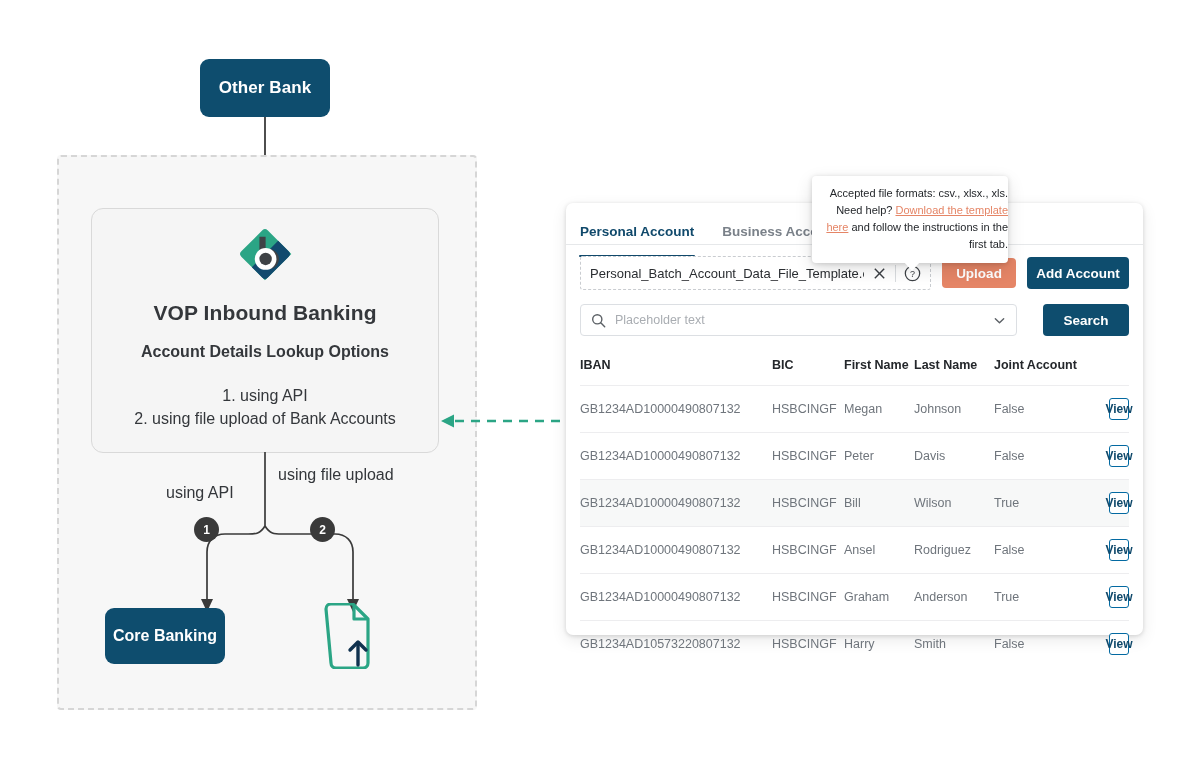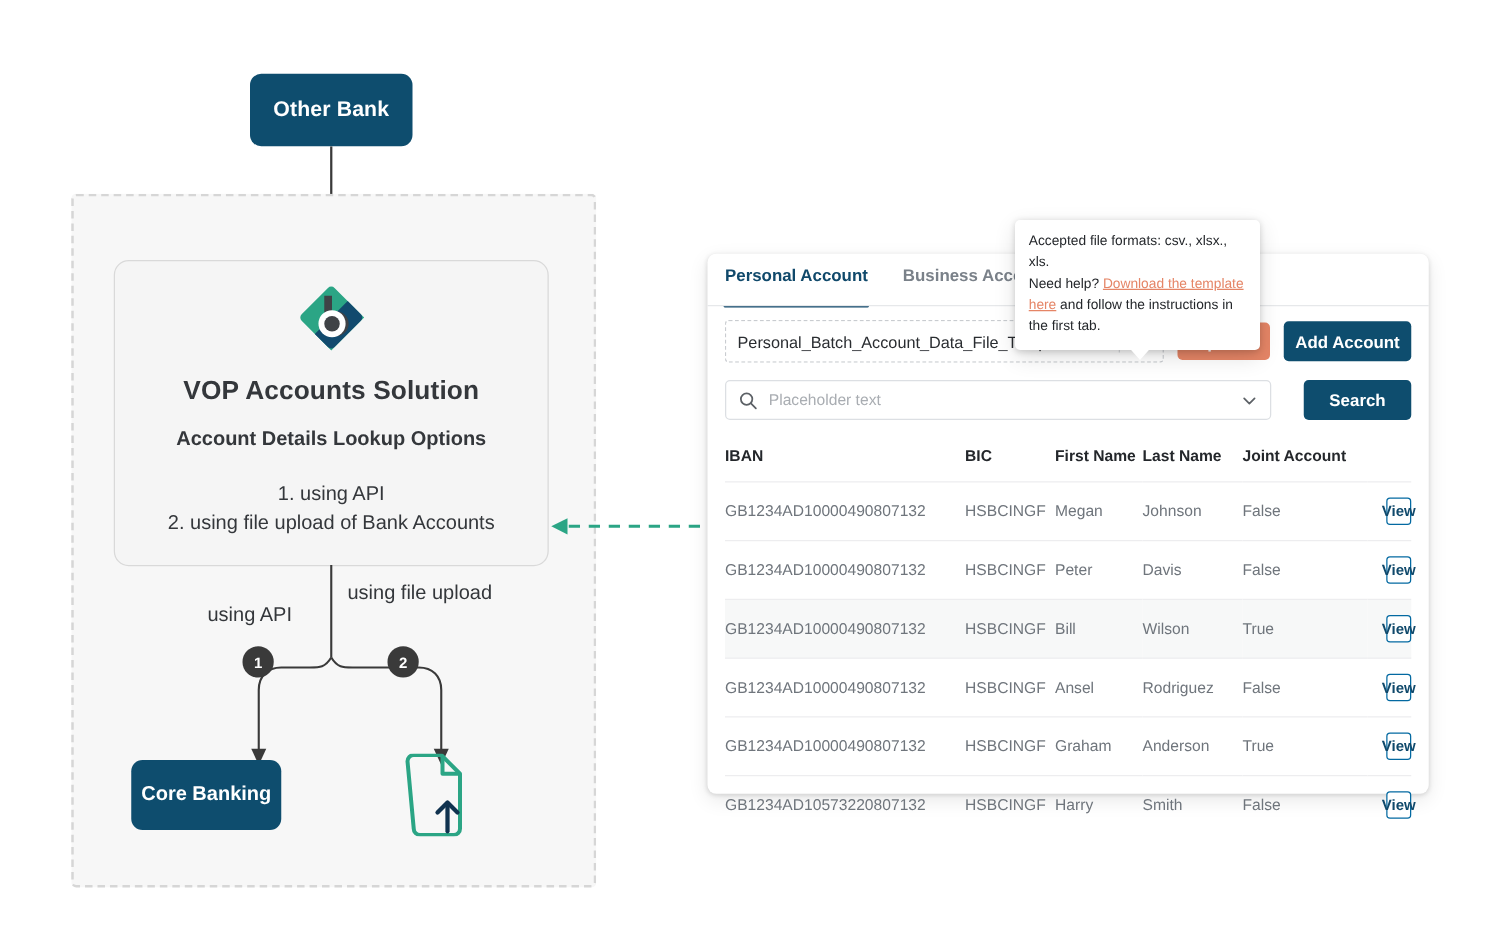--- a/index.html
+++ b/index.html
@@ -64,21 +64,21 @@
   }
   .file-icon { position: absolute; left: 320px; top: 603px; width: 62px; height: 66px; }
 
   
   .panel {
     position: absolute; left: 566px; top: 203px; width: 577px; height: 432px;
     background: #ffffff; border-radius: 7px;
     box-shadow: 0 1px 4px rgba(0,0,0,.14), 0 5px 16px rgba(0,0,0,.09);
   }
 
-  .tabs { position: absolute; left: 0; top: 0; height: 40px; display: flex; gap: 0; }
+  .tabs { position: absolute; left: 0; top: 11px; height: 40px; display: flex; gap: 0; }
   .tab {
     padding: 10px 14px 9px 14px; font-size: 13.5px; font-weight: 700;
     color: #7a8189; cursor: pointer; position: relative; white-space: nowrap;
   }
   .tab.active { color: #10496b; }
   .tab.active::after {
     content: ""; position: absolute; left: 13px; right: 13px; bottom: -3px;
     height: 2.5px; background: #10496b; border-radius: 2px;
   }
 
@@ -133,23 +133,23 @@
   .view-btn {
     display: inline-flex; align-items: center; justify-content: center;
     width: 20px; height: 22px; border: 1px solid #0369a1; border-radius: 3px;
     background: #fff; color: #10496b; font-size: 12px; font-weight: 700;
     cursor: pointer; font-family: inherit;
   }
 
   
   .tooltip {
     position: absolute; left: 812px; top: 176px; width: 196px;
-    background: #ffffff; border-radius: 4px; padding: 9px 11px 10px 11px;
+    background: #ffffff; border-radius: 4px; padding: 9px 0 10px 11px;
     box-shadow: 0 1px 5px rgba(0,0,0,.16), 0 6px 18px rgba(0,0,0,.12);
-    font-size: 11px; line-height: 1.55; color: #24272b; text-align: left;
+    font-size: 11px; line-height: 1.55; color: #24272b; text-align: right;
     z-index: 40;
   }
   .tooltip a { color: #E58566; text-decoration: underline; }
   .tooltip::after {
     content: ""; position: absolute; left: 92px; bottom: -8px;
     border-left: 8px solid transparent; border-right: 8px solid transparent;
     border-top: 9px solid #ffffff;
   }
 </style>
 </head>
@@ -171,21 +171,21 @@
   <div class="vop-card">
     <svg class="vop-logo" viewBox="0 0 100 100">
       <g transform="translate(50,50) rotate(45) translate(-30,-30)">
         <path d="M0 6 a6 6 0 0 1 6 -6 h54 v60 h-54 a6 6 0 0 1 -6 -6 z" fill="#2BA585"></path>
         <path d="M30 0 h24 a6 6 0 0 1 6 6 v48 a6 6 0 0 1 -6 6 h-24 z" fill="#124A6E"></path>
       </g>
       <path d="M41 22 h10 v21 a16 16 0 1 1 -10 11 z" fill="#3F4246"></path>
       <circle cx="51" cy="58" r="17.5" fill="#ffffff"></circle>
       <circle cx="51" cy="58" r="10" fill="#3F4246"></circle>
     </svg>
-    <div class="vop-title">VOP Accounts Solution</div>
+    <div class="vop-title">VOP Inbound Banking</div>
     <div class="vop-sub">Account Details Lookup Options</div>
     <div class="vop-opt o1">1. using API</div>
     <div class="vop-opt o2">2. using file upload of Bank Accounts</div>
   </div>
 
   <svg style="position:absolute;left:436px;top:410px;width:140px;height:22px">
     <line x1="140" y1="11" x2="18" y2="11" stroke="#2BA585" stroke-width="2.4" stroke-dasharray="9 7"></line>
     <polygon points="5,11 18,4.5 18,17.5" fill="#2BA585"></polygon>
   </svg>
 

